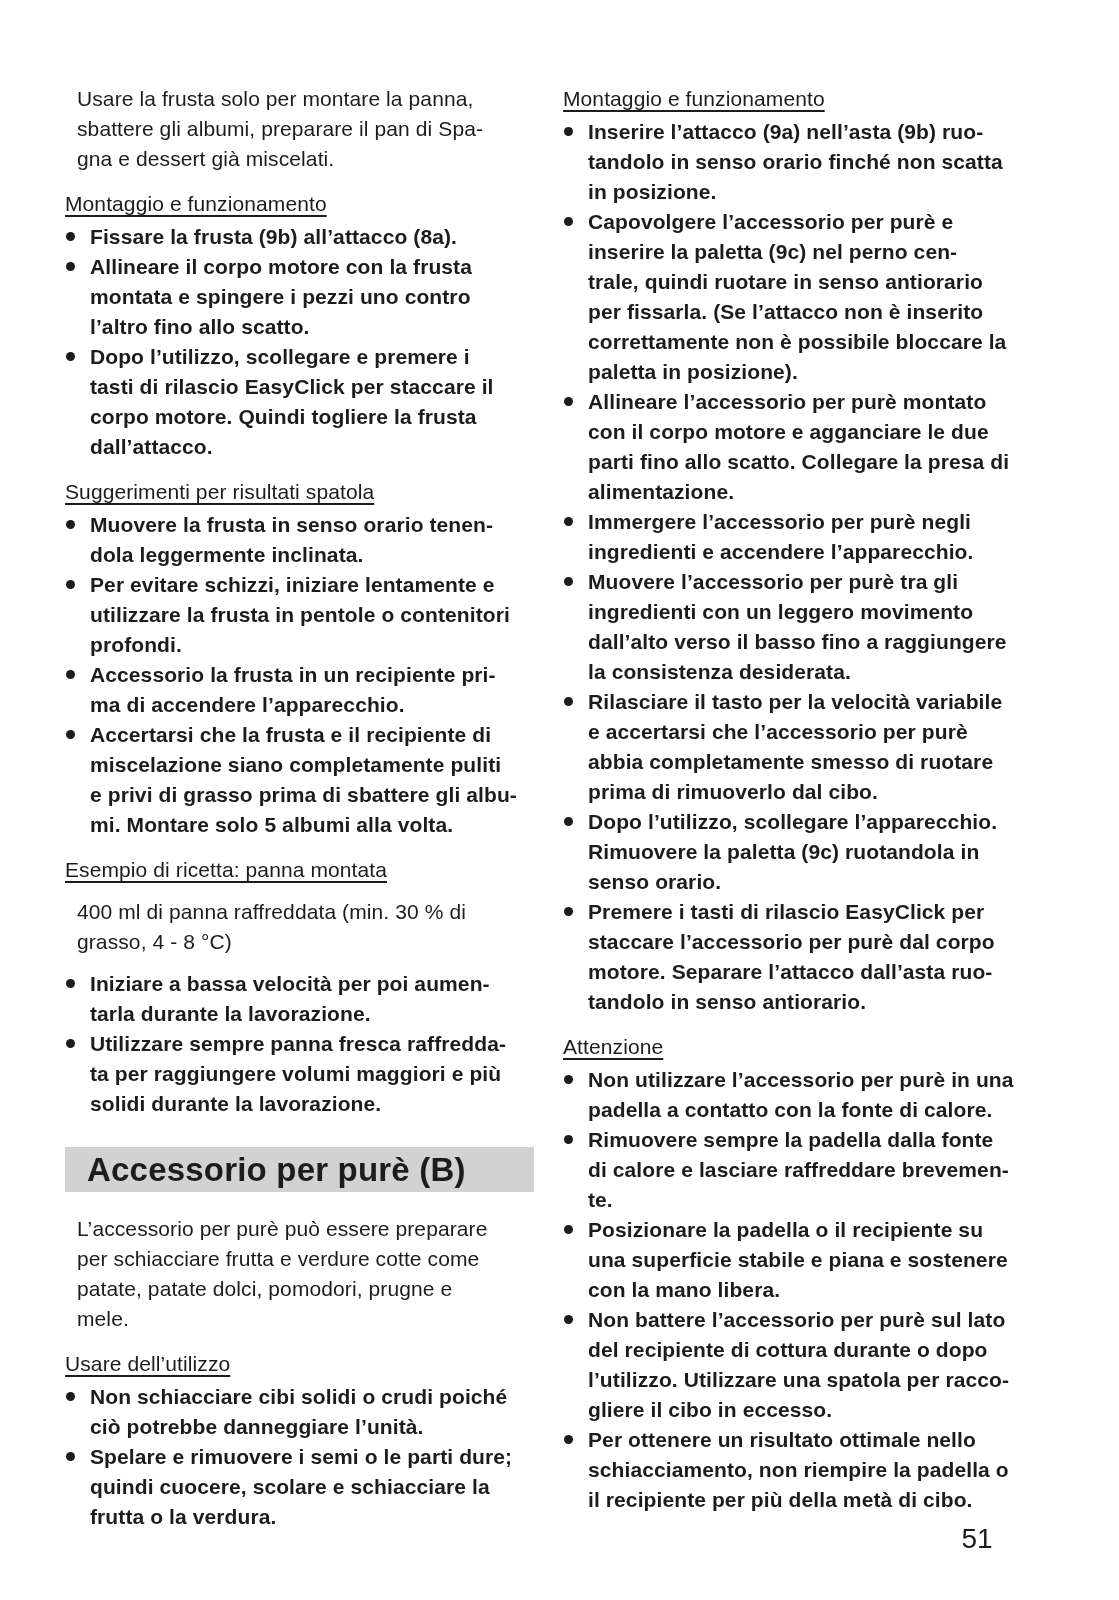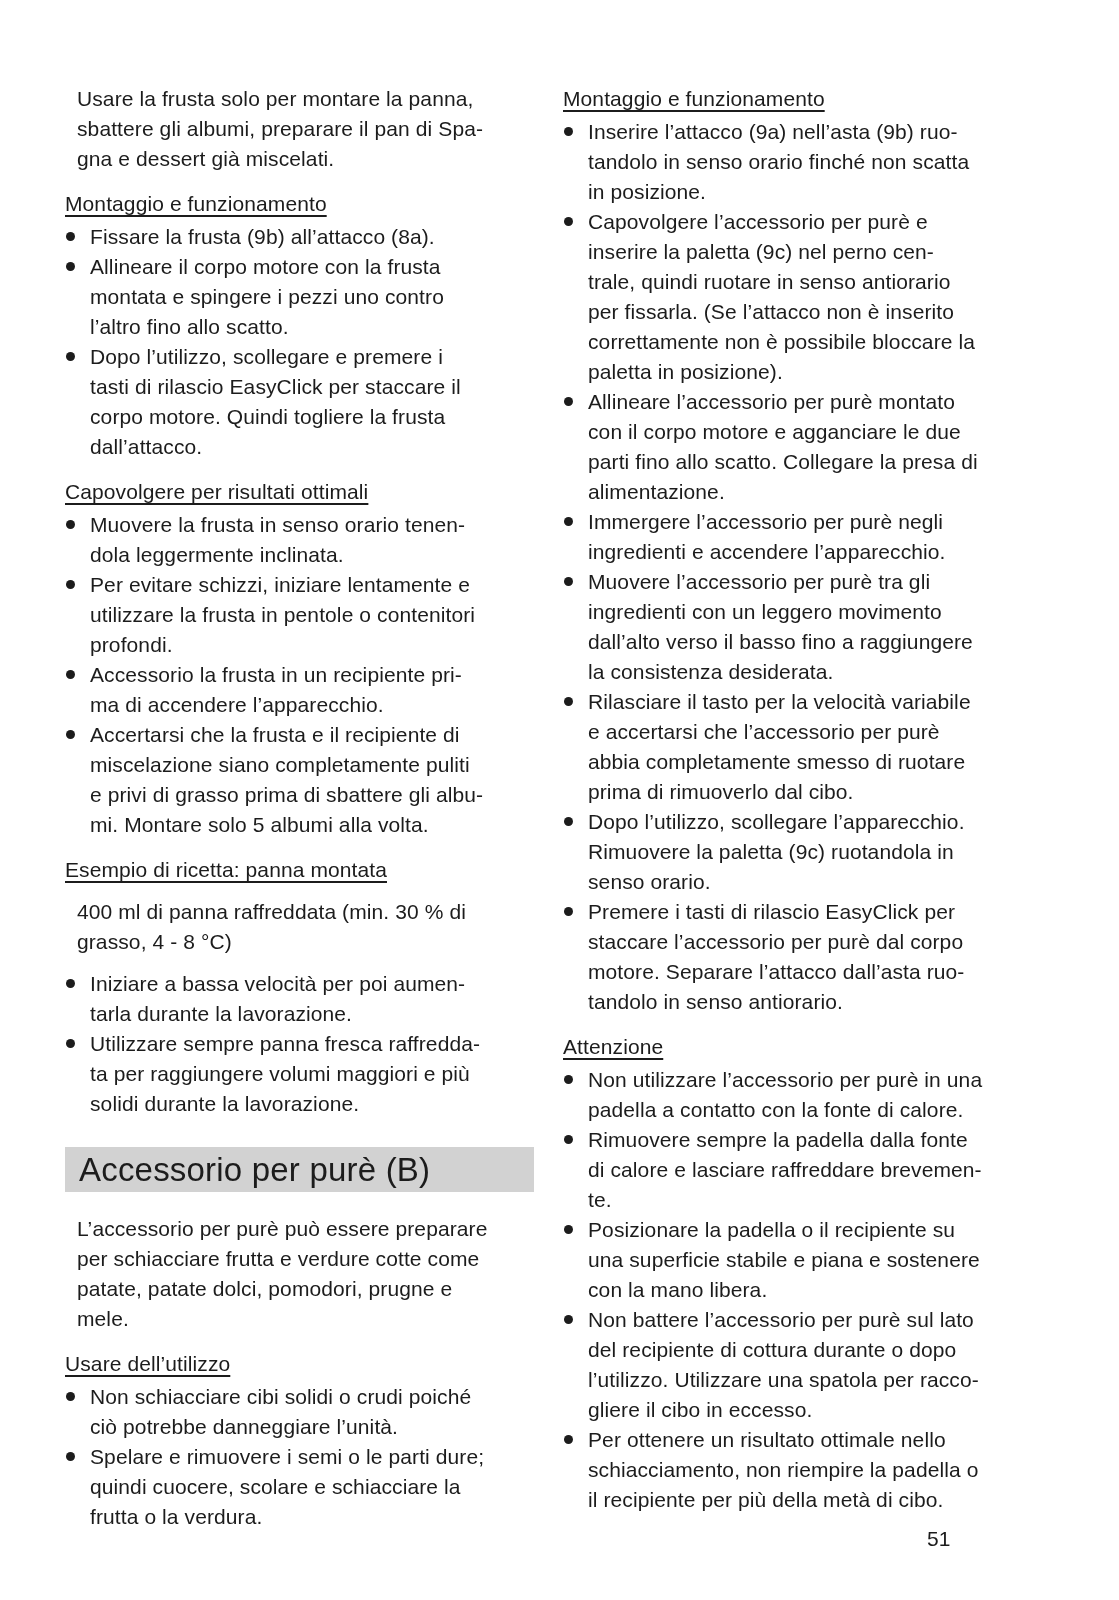--- a/index.html
+++ b/index.html
@@ -32,50 +32,50 @@
     text-decoration-thickness:2px;
     text-underline-offset:4px;
   }
   .column > :first-child { margin-top:0; }
 
   .section-box {
     background:#d2d2d2;
     width:469px;
     height:45px;
     box-sizing:border-box;
-    padding-left:14px;
+    padding-left:22px;
     display:flex;
     align-items:center;
-    font-weight:normal;
+    font-weight:bold;
     font-size:33px;
     letter-spacing:0.2px;
     margin-top:28px;
     margin-bottom:22px;
     white-space:pre;
   }
 
   .bullet-list { margin:0; }
-  .bullet-item { display:flex; }
+  .bullet-item { display:flex;font-weight:bold; }
   .bullet-marker { flex:0 0 25px; position:relative; }
   .bullet-dot {
     position:absolute;
     left:1px; top:10px;
     width:9px; height:9px;
     border-radius:50%;
     background:#1c1c1c;
   }
   .bullet-text { white-space:pre; flex:1; }
 
   .page-number {
     position:absolute;
     top:1524px;
     left:927px;
     width:100px;
-    text-align:left;
-    font-size:21px;
+    text-align:center;
+    font-size:28px;
     line-height:30px;
   }
 </style>
 </head>
 <body style="color: rgb(28, 28, 28); background: rgb(255, 255, 255);">
 
 <div id="col-left" class="column">
     <div class="para">Usare la frusta solo per montare la panna,
 sbattere gli albumi, preparare il pan di Spa-
 gna e dessert già miscelati.</div>
@@ -98,21 +98,21 @@
       <div class="bullet-item">
         <span class="bullet-marker">
           <span class="bullet-dot" style="background: rgb(28, 28, 28);"></span>
         </span>
         <span class="bullet-text">Dopo l’utilizzo, scollegare e premere i
 tasti di rilascio EasyClick per staccare il
 corpo motore. Quindi togliere la frusta
 dall’attacco.</span>
       </div>
     </div>
-    <div class="subheading">Capovolgere per risultati ottimali</div>
+    <div class="subheading">Suggerimenti per risultati spatola</div>
     <div class="bullet-list">
       <div class="bullet-item">
         <span class="bullet-marker">
           <span class="bullet-dot" style="background: rgb(28, 28, 28);"></span>
         </span>
         <span class="bullet-text">Muovere la frusta in senso orario tenen-
 dola leggermente inclinata.</span>
       </div>
       <div class="bullet-item">
         <span class="bullet-marker">

